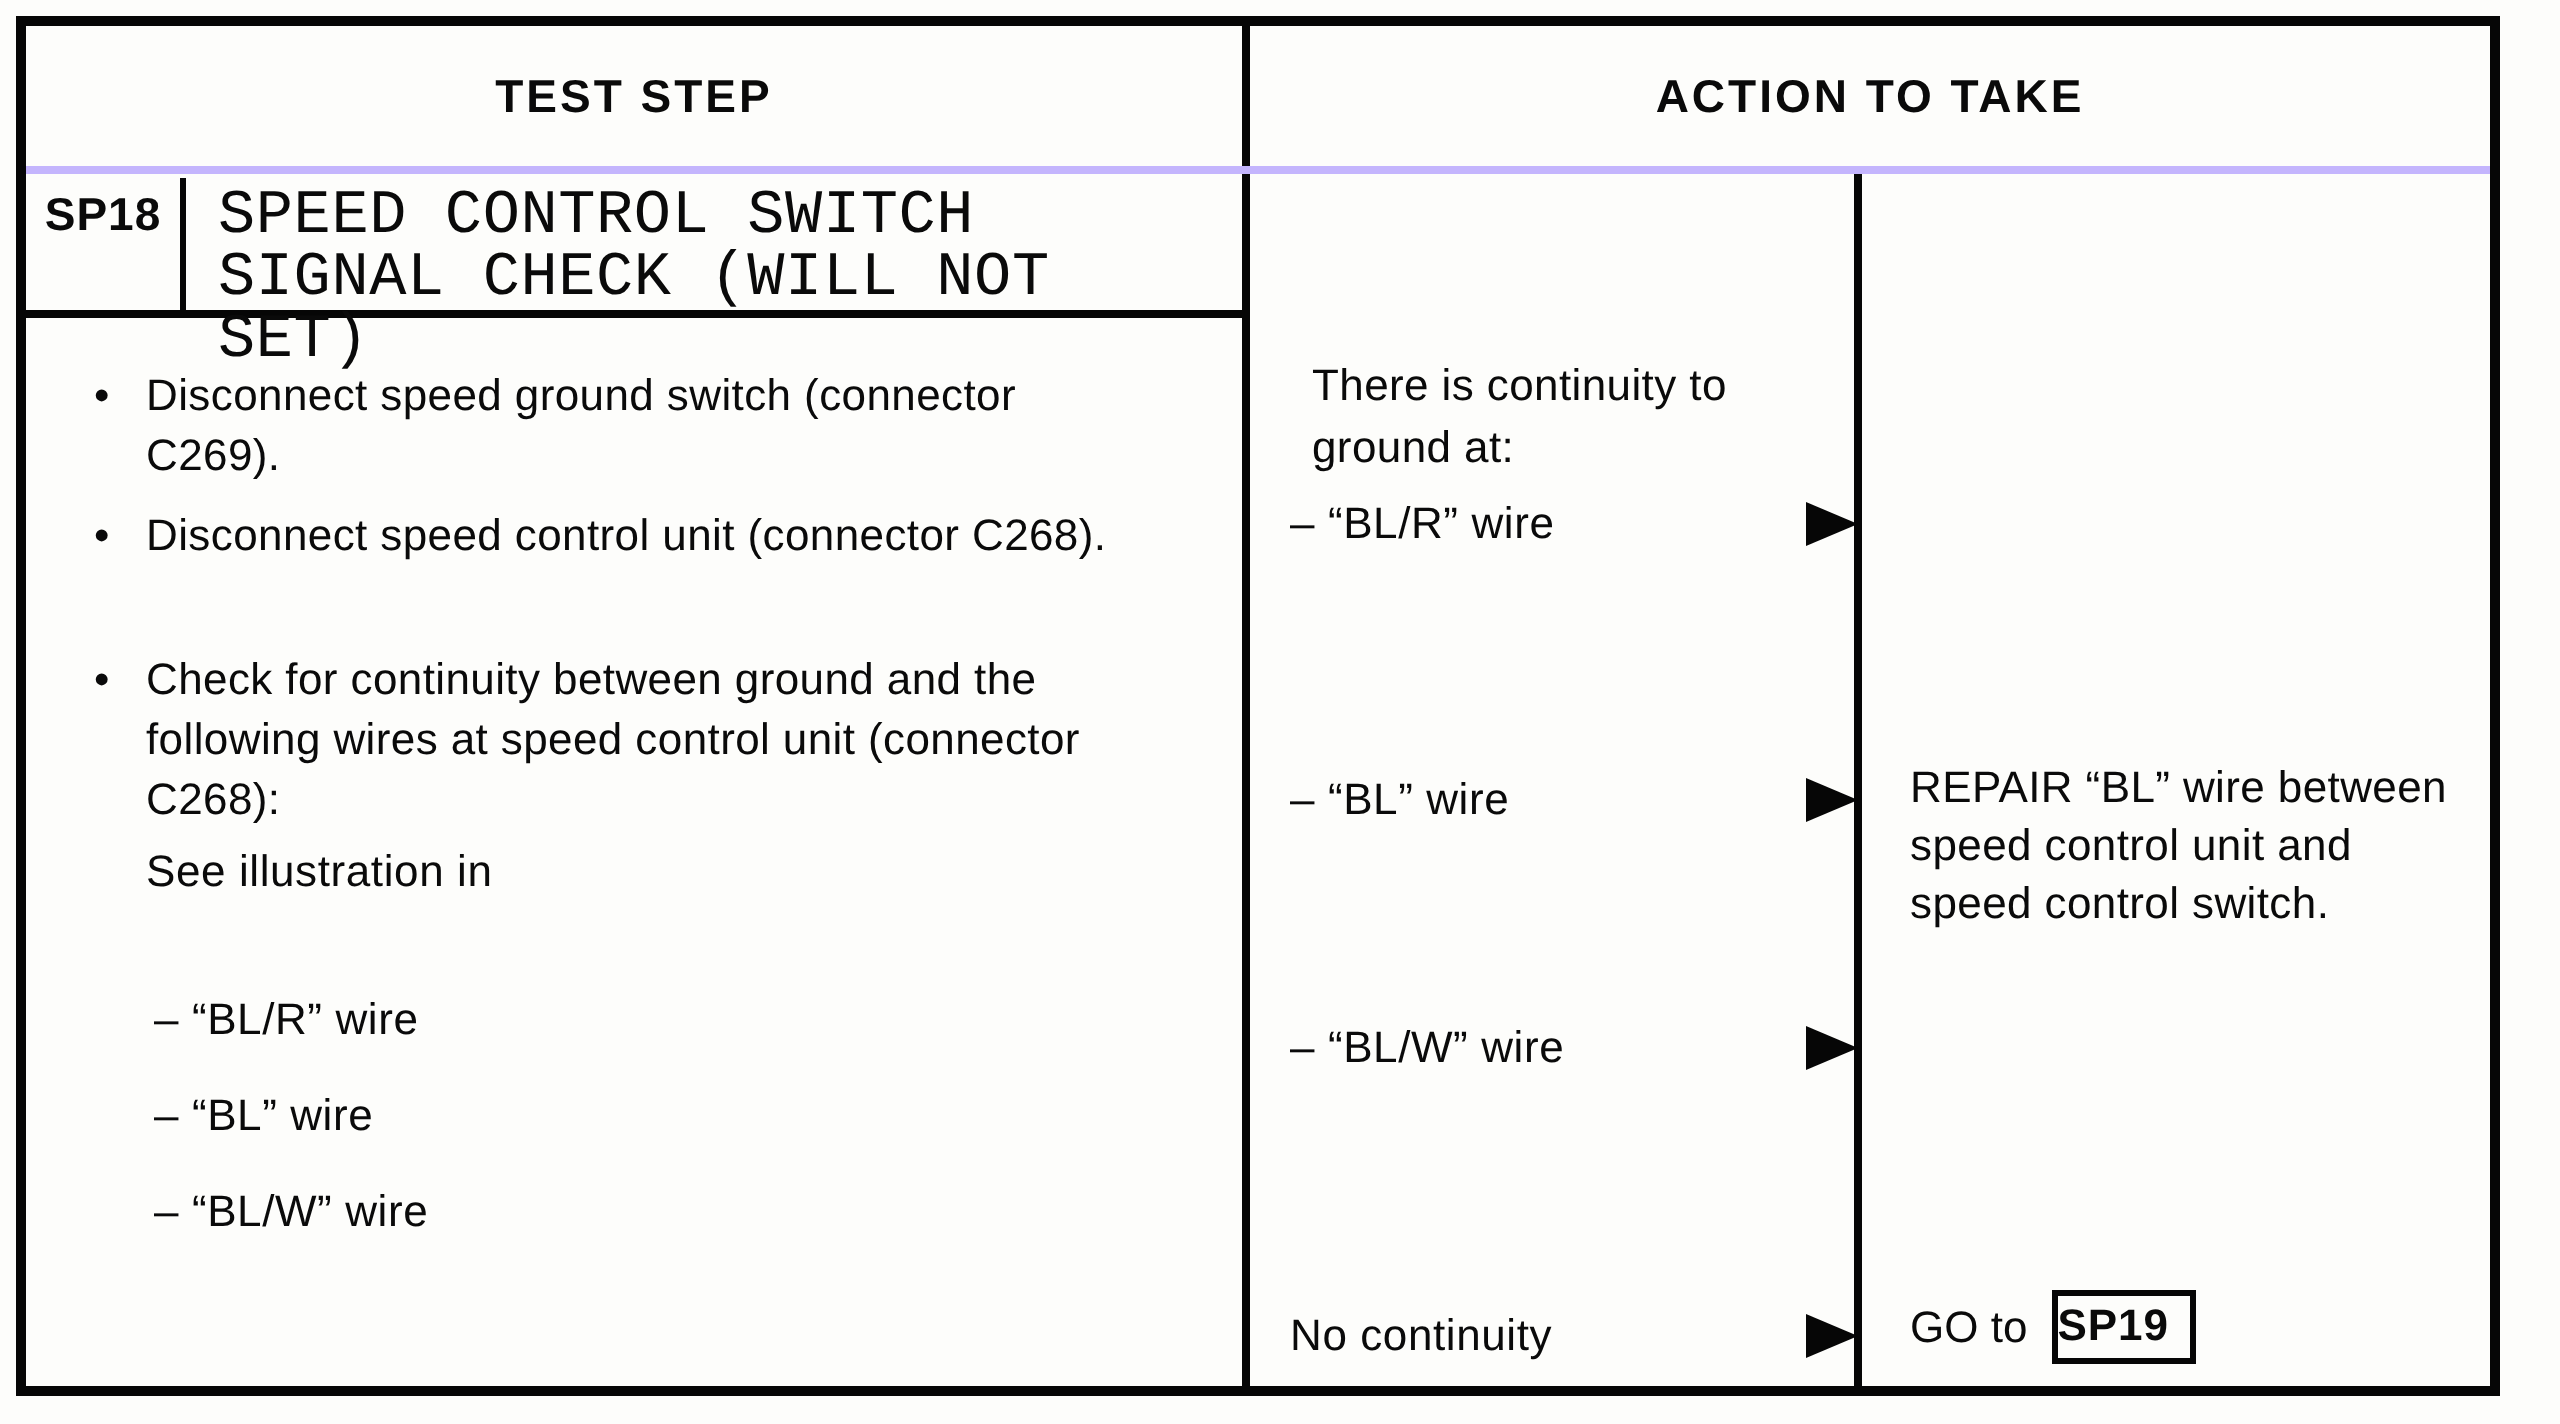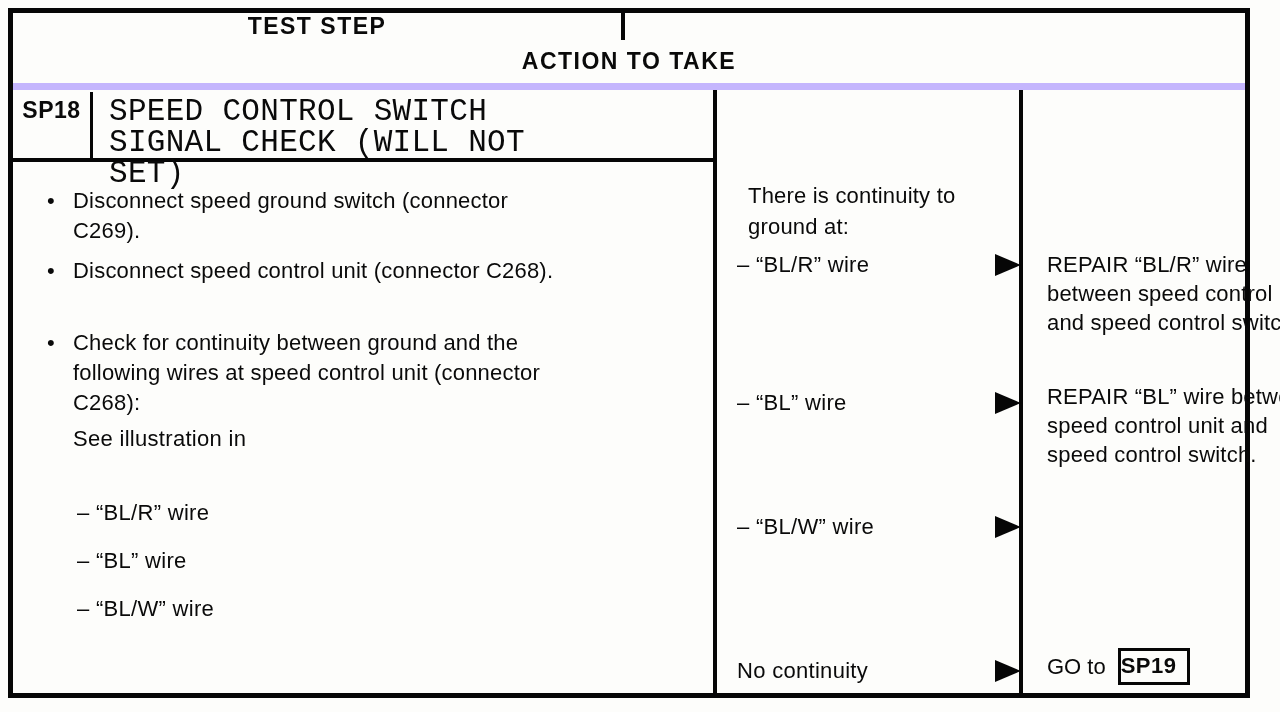--- a/index.html
+++ b/index.html
@@ -10,32 +10,32 @@
     color:#0a0a0a;
     -webkit-font-smoothing:antialiased;
   }
   .page{
     position:relative;width:1280px;height:712px;background:#fdfdfb;
   }
   .table{
     position:absolute;left:8px;top:8px;width:1242px;height:690px;
     border:5px solid #060606;background:#fdfdfb;box-sizing:border-box;
   }
-  .hdr-row{display:flex;height:70px;border-bottom:7px solid #c4b5fd;flex-direction:column;}
+  .hdr-row{display:flex;height:70px;border-bottom:4px solid #c4b5fd;}
   .hcell{
     display:flex;align-items:center;justify-content:center;
     font-weight:bold;font-size:23px;letter-spacing:1.5px;
     box-sizing:border-box;position:relative;
   }
   .hc1{width:612px;border-right:4px solid #060606;}
   .hc2{width:306px;border-right:4px solid #060606;}
   .hc3{flex:1;}
   .brow{display:flex;height:607px;}
   .col{position:relative;box-sizing:border-box;}
-  .c1{width:704px;border-right:4px solid #060606;}
+  .c1{width:612px;border-right:4px solid #060606;}
   .c2{width:306px;border-right:4px solid #060606;}
   .c3{flex:1;}
 
   
   .tri{
     width:0;height:0;
     border-top:11px solid transparent;
     border-bottom:11px solid transparent;
     border-left:26px solid #060606;
   }
@@ -158,21 +158,20 @@
           <span>– “BL/W” wire</span>
           <div class="tri"></div>
         </div>
         <div class="res-row" style="top:568px">
           <span>No continuity</span>
           <div class="tri"></div>
         </div>
       </div>
 
       <div class="col c3">
-        <div class="act-p" style="top:160px">REPAIR “BL/R” wire between speed control unit and speed control switch.</div>
         <div class="act-p" style="top:292px">REPAIR “BL” wire between speed control unit and speed control switch.</div>
 
         <div class="go-row" style="top:558px">
           <span>GO to</span>
           <span class="go-box">SP19</span>
         </div>
       </div>
 
     </div>
   </div>

